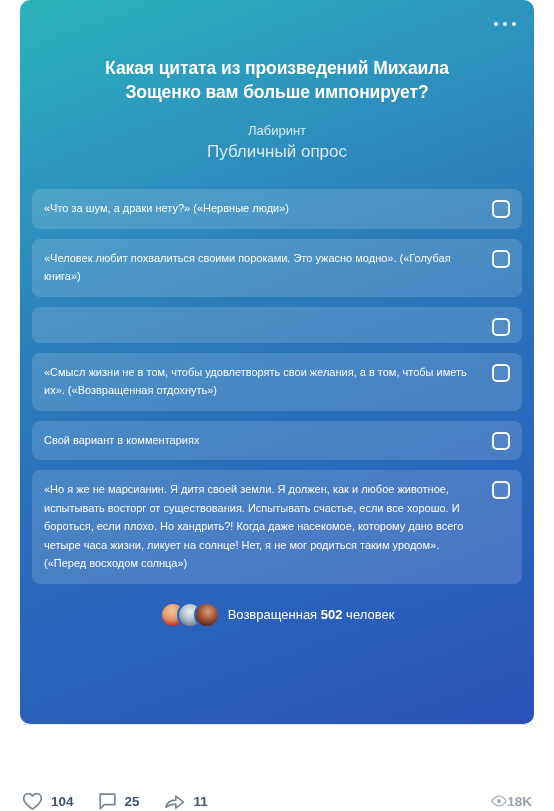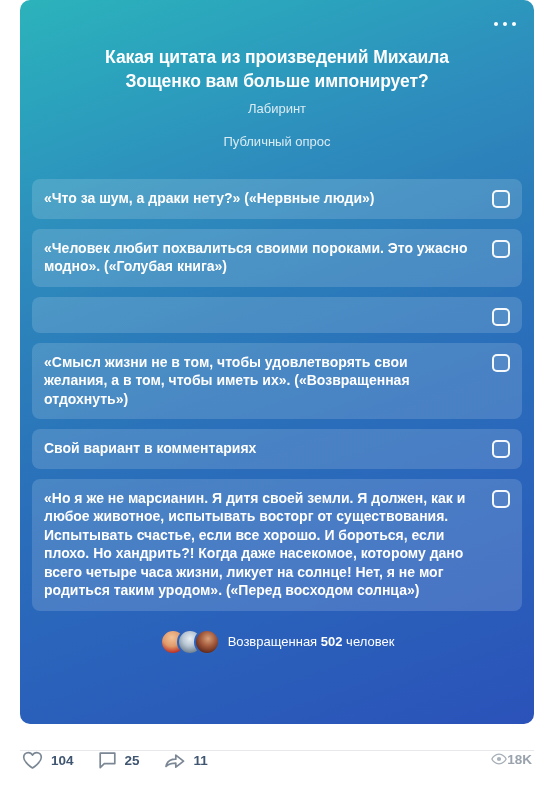--- a/index.html
+++ b/index.html
@@ -66,31 +66,31 @@
   .poll-head {
     padding: 38px 46px 0 46px;
     text-align: center;
   }
   .poll-title {
     color: #ffffff;
     font-size: 17.5px;
     line-height: 24px;
     font-weight: bold;
     letter-spacing: -0.1px;
-    margin: 7px;
+    margin: 18px;
   }
   .poll-author {
     color: rgba(255,255,255,0.82);
     font-size: 13px;
     line-height: 18px;
   }
   .poll-type {
-    margin-top: 15px;
+    margin-top: 3px;
     color: rgba(255,255,255,0.82);
-    font-size: 13px;
+    font-size: 17px;
     line-height: 18px;
   }
 
   
   .options {
     margin-top: 28px;
     padding: 0 12px;
     display: flex;
     flex-direction: column;
     gap: 10px;
@@ -100,23 +100,23 @@
     background: rgba(255,255,255,0.15);
     border-radius: 8px;
     padding: 10px 48px 11px 12px;
     cursor: pointer;
     min-height: 36px;
     display: flex;
     align-items: center;
   }
   .option-label {
     color: #ffffff;
-    font-size: 14px;
+    font-size: 11px;
     line-height: 18.5px;
-    font-weight: bold;
+    font-weight: normal;
     letter-spacing: 0px;
     display: block;
   }
   .option-box {
     position: absolute;
     right: 12px;
     top: 11px;
     width: 18px;
     height: 18px;
     border: 2px solid rgba(255,255,255,0.95);
@@ -157,25 +157,25 @@
     line-height: 18px;
   }
   .voters-text b { font-weight: bold; }
 
   
   .post-bottom {
     position: absolute;
     left: 20px;
     right: 20px;
     bottom: 0;
-    height: 61px;
+    height: 87px;
     border-top: 1px solid #e7e8ec;
     margin-top: 0;
     display: flex;
-    align-items: flex-start;
+    align-items: flex-end;
     justify-content: space-between;
     padding: 0 2px;
   }
   .stats-left {
     display: flex;
     align-items: center;
     gap: 24px;
   }
   .stat {
     display: flex;

